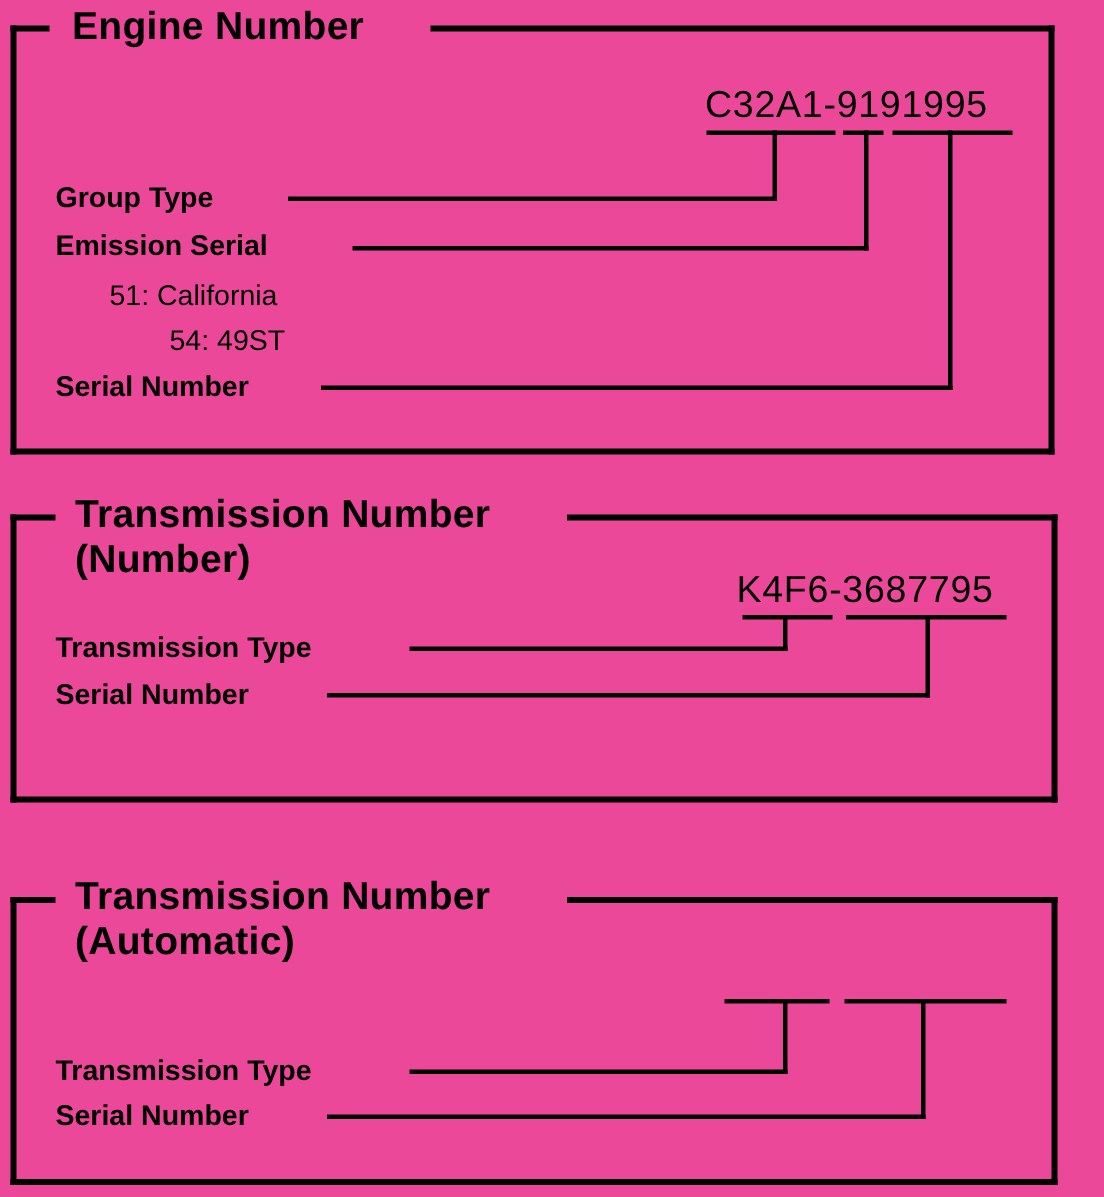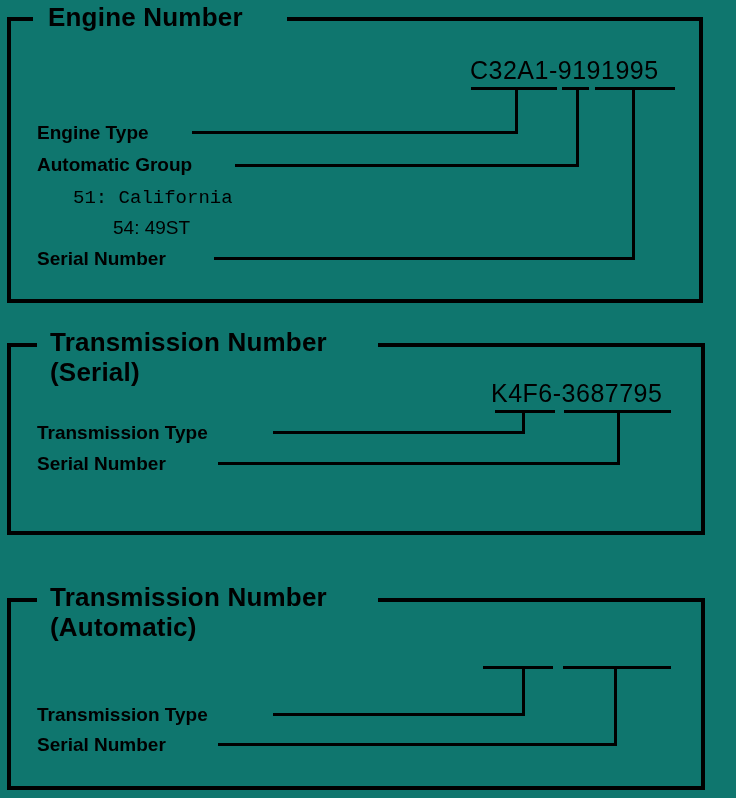--- a/index.html
+++ b/index.html
@@ -12,21 +12,21 @@
     width: 736px;
     height: 798px;
     font-family: "Liberation Sans", sans-serif;
     color: #000000;
     overflow: hidden;
   }
   #page {
     position: relative;
     width: 736px;
     height: 798px;
-    background: #0f766e;
+    background: #ec4899;
   }
   
   .abs { position: absolute; }
   .hline {
     position: absolute;
     background: #000000;
     height: 4px;
   }
   .vline {
     position: absolute;
@@ -106,37 +106,37 @@
 
     <div class="thin-v" style="left:515px; top:87px; height:47px;"></div>
     <div class="thin-h" style="left:192px; top:131px; width:326px;"></div>
 
     <div class="thin-v" style="left:576px; top:87px; height:80px;"></div>
     <div class="thin-h" style="left:235px; top:164px; width:344px;"></div>
 
     <div class="thin-v" style="left:632px; top:87px; height:173px;"></div>
     <div class="thin-h" style="left:214px; top:257px; width:421px;"></div>
 
-    <div class="label" style="left:37px; top:122px;">Engine Type</div>
-    <div class="label" style="left:37px; top:154px;">Automatic Group</div>
-    <div class="sub-label" style="left:73px; top:187px;font-family:Liberation Mono, monospace;">51: California</div>
+    <div class="label" style="left:37px; top:122px;">Group Type</div>
+    <div class="label" style="left:37px; top:154px;">Emission Serial</div>
+    <div class="sub-label" style="left:73px; top:187px;">51: California</div>
     <div class="sub-label" style="left:73px; top:217px;margin-left:40px;">54: 49ST</div>
     <div class="label" style="left:37px; top:248px;">Serial Number</div>
   </div>
 
   <div class="abs" style="left:0; top:325px; width:736px; height:215px;">
 
     <div class="hline" style="left:7px; top:18px; width:30px;"></div>
     <div class="hline" style="left:378px; top:18px; width:327px;"></div>
     <div class="vline" style="left:7px; top:18px; height:192px;"></div>
     <div class="vline" style="left:701px; top:18px; height:192px;"></div>
     <div class="hline" style="left:7px; top:206px; width:698px;"></div>
 
     <div class="panel-title" style="left:50px; top:2px;">Transmission Number</div>
-    <div class="panel-title" style="left:50px; top:32px;">(Serial)</div>
+    <div class="panel-title" style="left:50px; top:32px;">(Number)</div>
 
     <div class="code" style="left:491px; top:54px;">K4F6-3687795</div>
 
     <div class="thin-h" style="left:495px; top:85px; width:60px;"></div>
     <div class="thin-h" style="left:564px; top:85px; width:107px;"></div>
 
     <div class="thin-v" style="left:522px; top:85px; height:24px;"></div>
     <div class="thin-h" style="left:273px; top:106px; width:252px;"></div>
 
     <div class="thin-v" style="left:617px; top:85px; height:55px;"></div>

